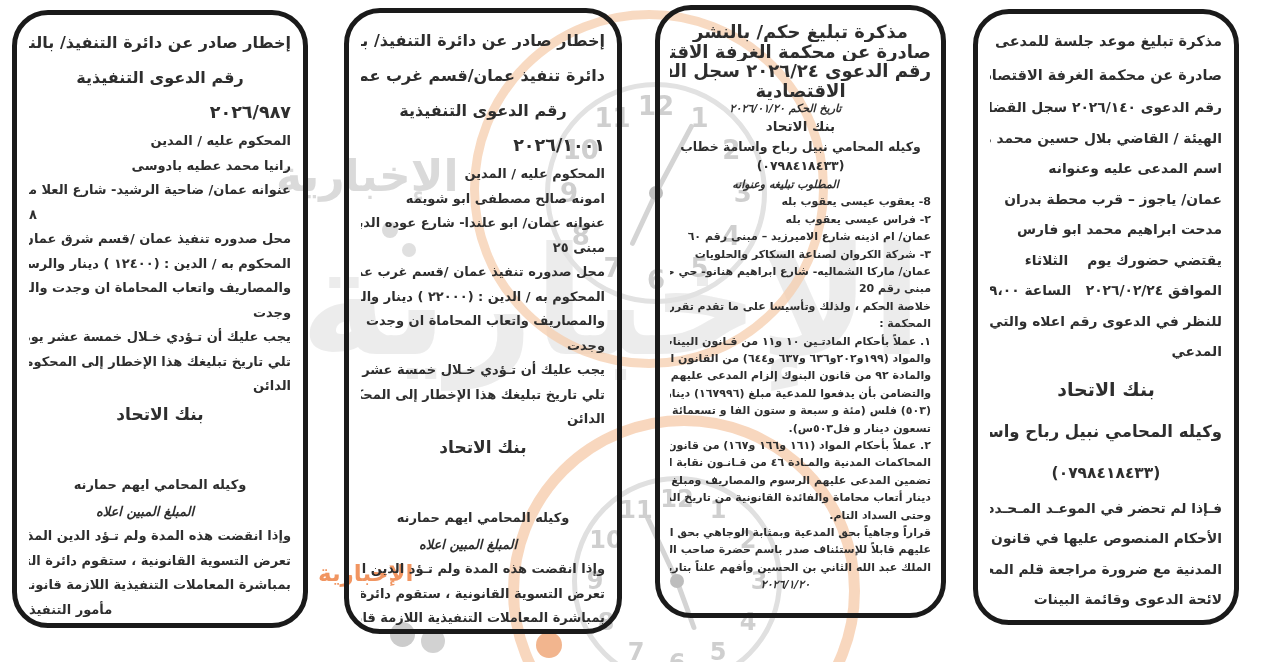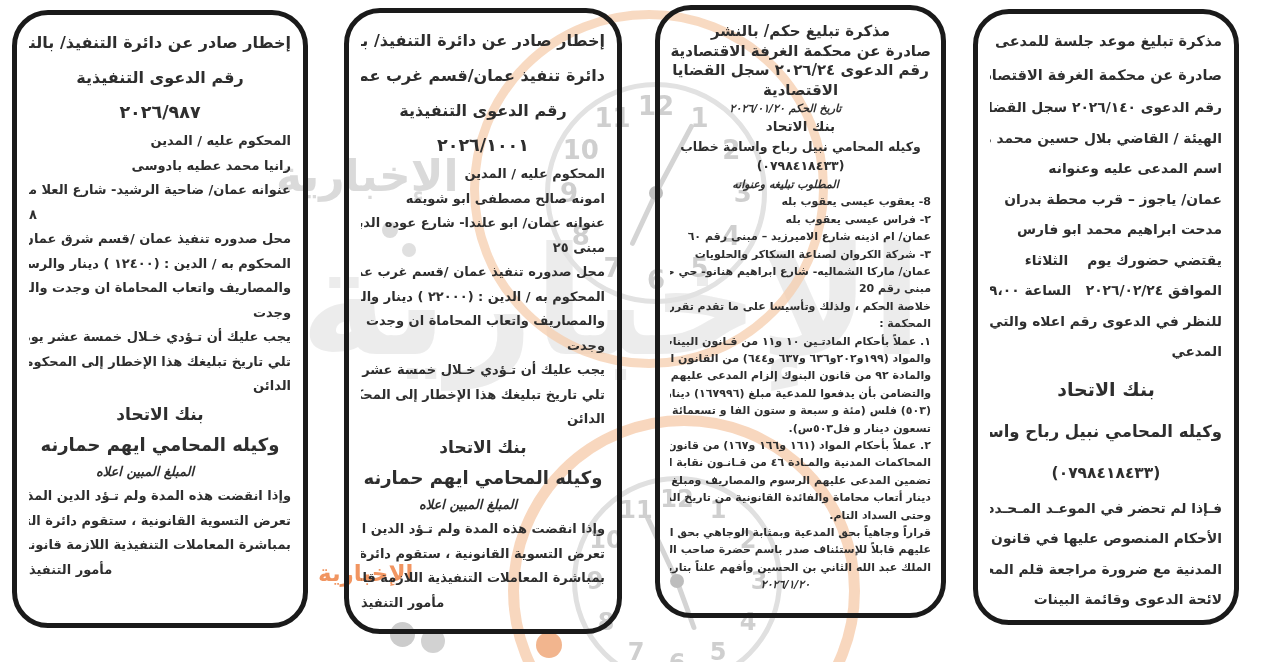--- a/index.html
+++ b/index.html
@@ -34,34 +34,34 @@
   .d5{left:536px;top:632px;width:26px;height:26px;background:#f2b58e;}
   
   .col{position:absolute;z-index:1;border:5px solid #1a1a1a;border-radius:36px;
        box-sizing:border-box;padding:10px 12px 0;direction:rtl;overflow:hidden;background:transparent;}
   .col-a{left:12px;top:10px;width:296px;height:618px;}
   .col-b{left:344px;top:8px;width:278px;height:626px;}
   .col-c{left:655px;top:5px;width:291px;height:613px;padding:12px 10px 0;}
   .col-d{left:973px;top:9px;width:266px;height:616px;}
   .line{white-space:nowrap;overflow:hidden;}
   .s-h{text-align:center;}
-  .s-n{text-align:center;letter-spacing:.5px;}
+  .s-n{text-align:right;letter-spacing:.5px;}
   .s-b{text-align:right;}
   .s-bi{text-align:center;padding-right:30px;font-style:italic;}
   .s-l{text-align:left;}
   .s-bank,.s-sig,.s-phone{text-align:center;}
   .col-a,.col-b{font-size:13px;}
   .col-a .line,.col-b .line{line-height:24.5px;}
   .col-a .s-h,.col-b .s-h{font-size:16px;line-height:35px;}
   .col-a .s-n,.col-b .s-n{font-size:17.5px;line-height:34px;}
   .col-a .s-bank,.col-b .s-bank{font-size:17px;line-height:31px;}
-  .col-a .s-sig,.col-b .s-sig{font-size:18px;line-height:30px;}
+  .col-a .s-sig,.col-b .s-sig{font-size:13px;line-height:30px;margin-top:40px;}
   .col-c{font-size:11px;}
   .col-c .line{line-height:17.4px;}
-  .col-c .s-h{font-size:15px;line-height:19.5px;}
+  .col-c .s-h{font-size:18px;line-height:19.5px;}
   .col-c .s-bank{font-size:13.5px;line-height:19.5px;}
   .col-c .s-sig{font-size:12.5px;line-height:19.5px;}
   .col-c .s-phone{font-size:12.5px;line-height:19.5px;}
   .col-d{font-size:13.8px;}
   .col-d .line{line-height:30.5px;}
   .col-d .s-h{font-size:14.5px;line-height:34px;}
   .col-d .s-bank{font-size:19px;line-height:44px;}
   .col-d .s-sig{font-size:16.5px;line-height:42px;}
   .col-d .s-phone{font-size:15.5px;line-height:40px;}
 </style>

